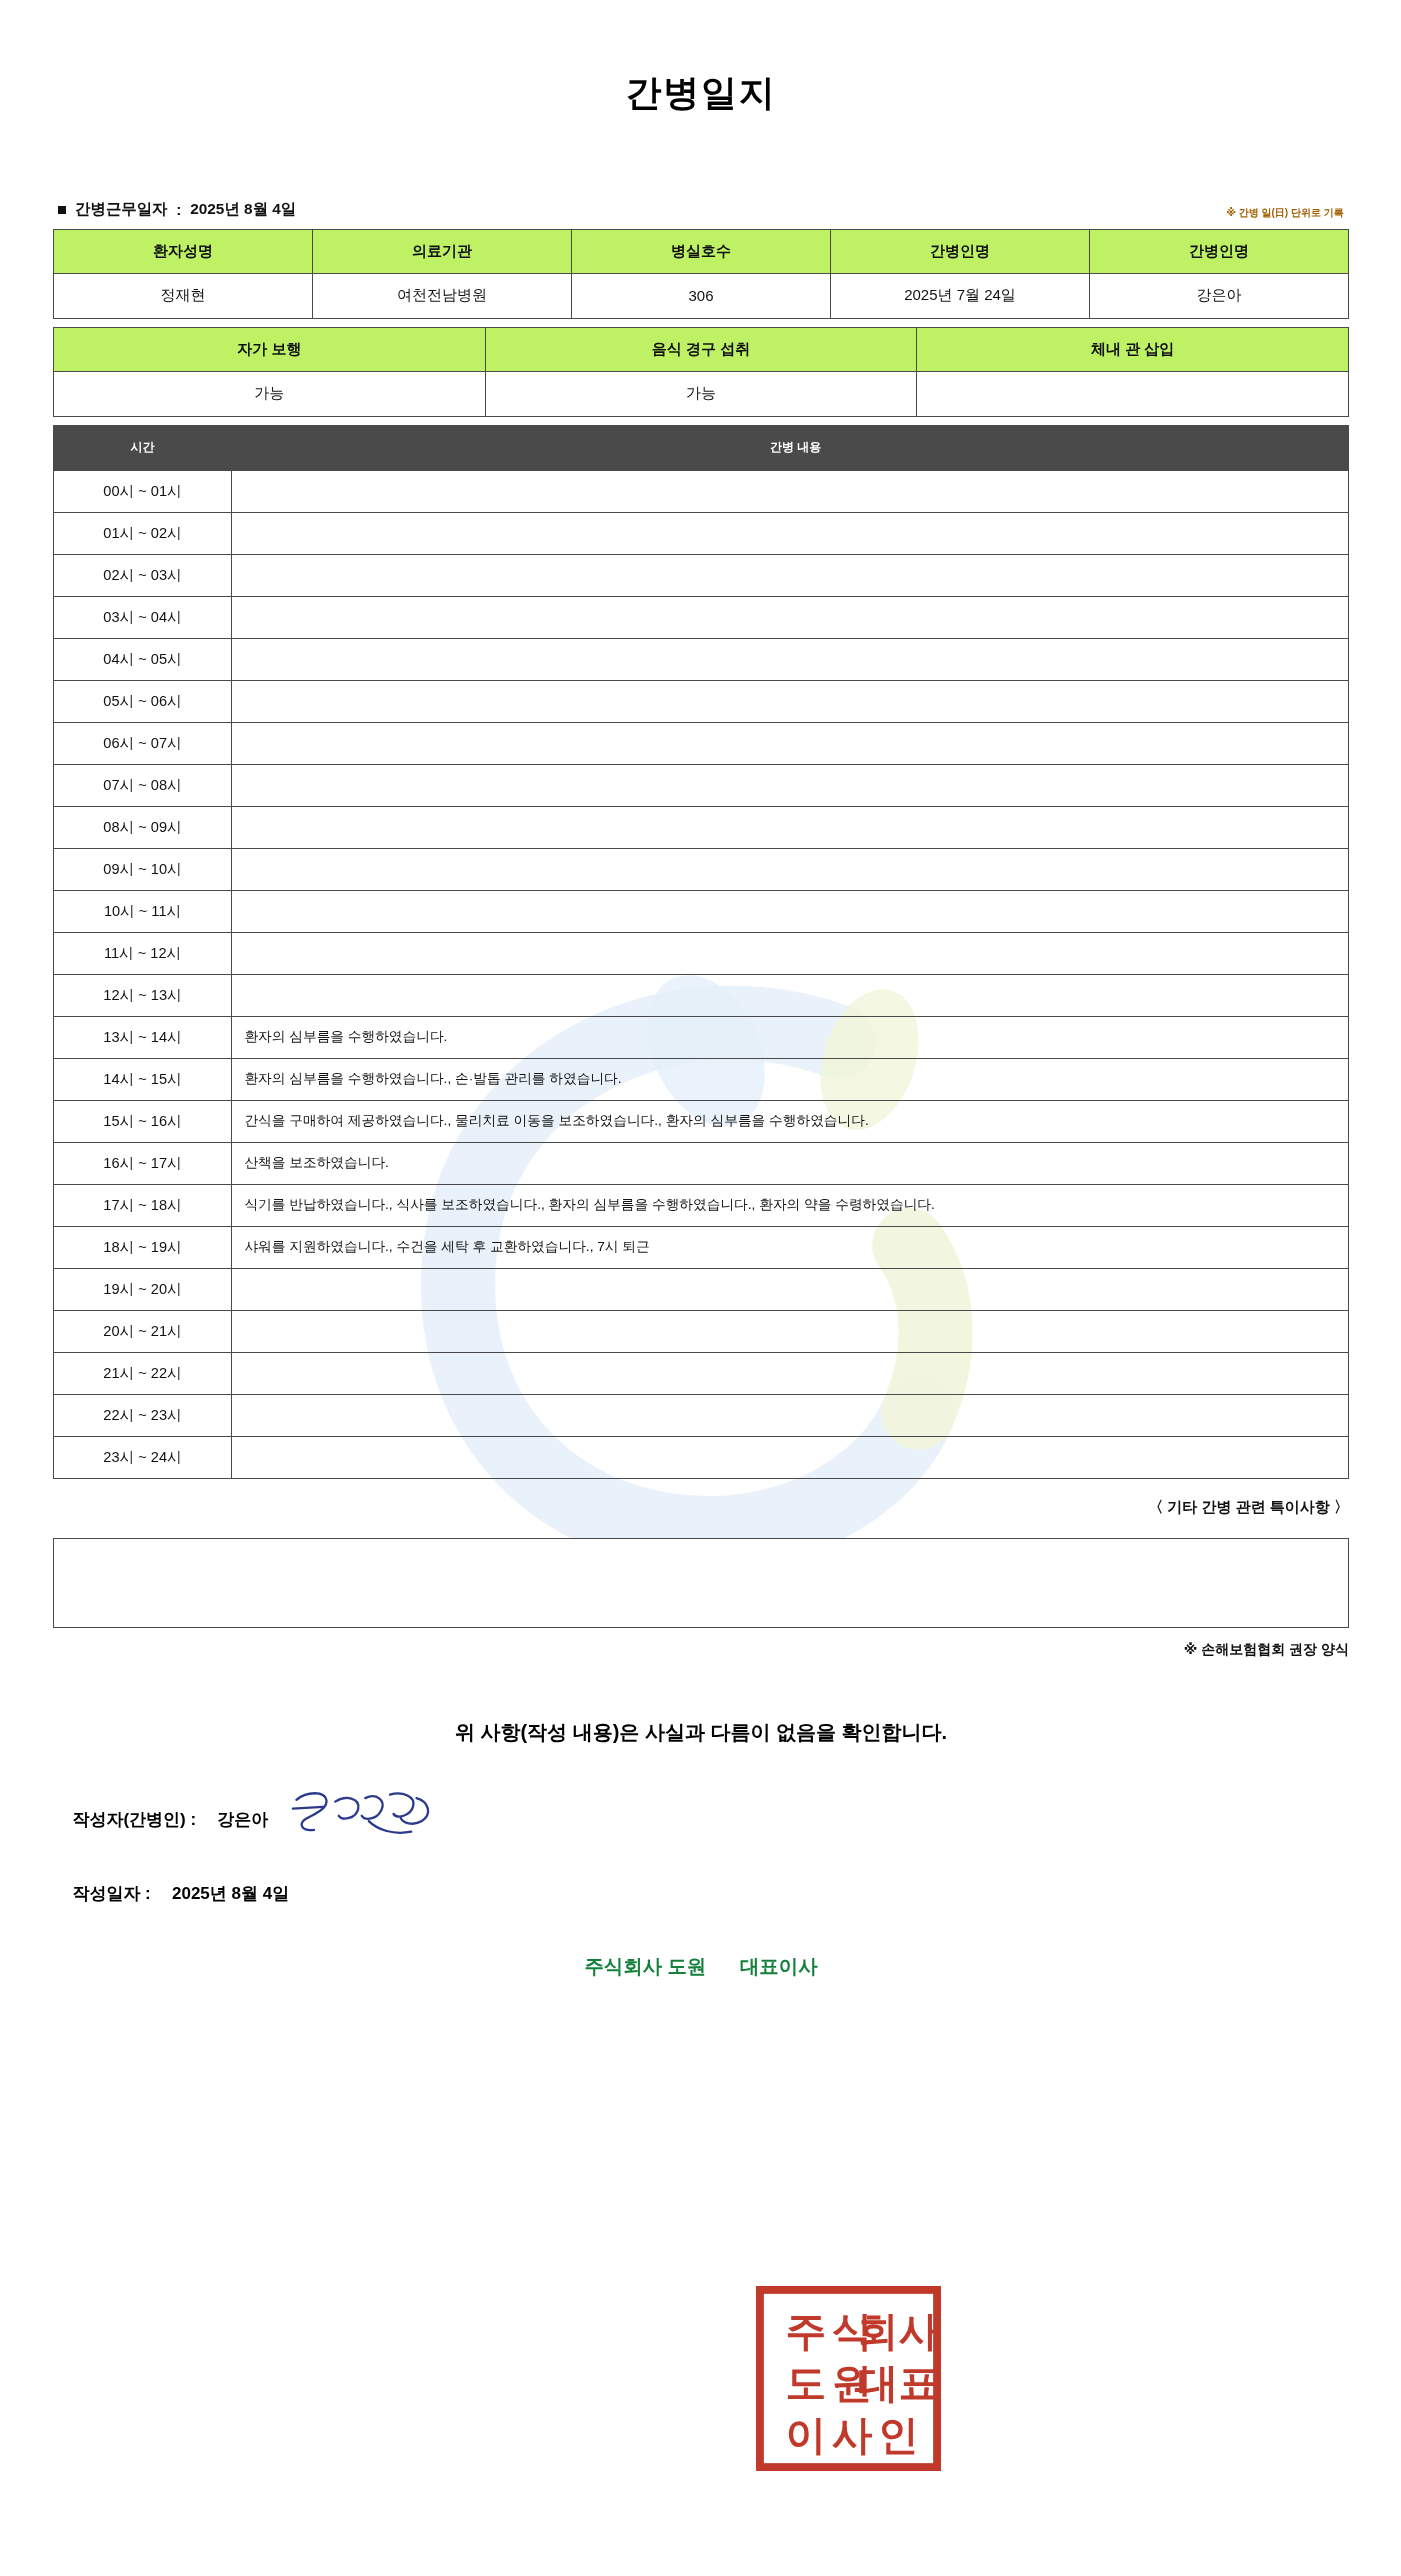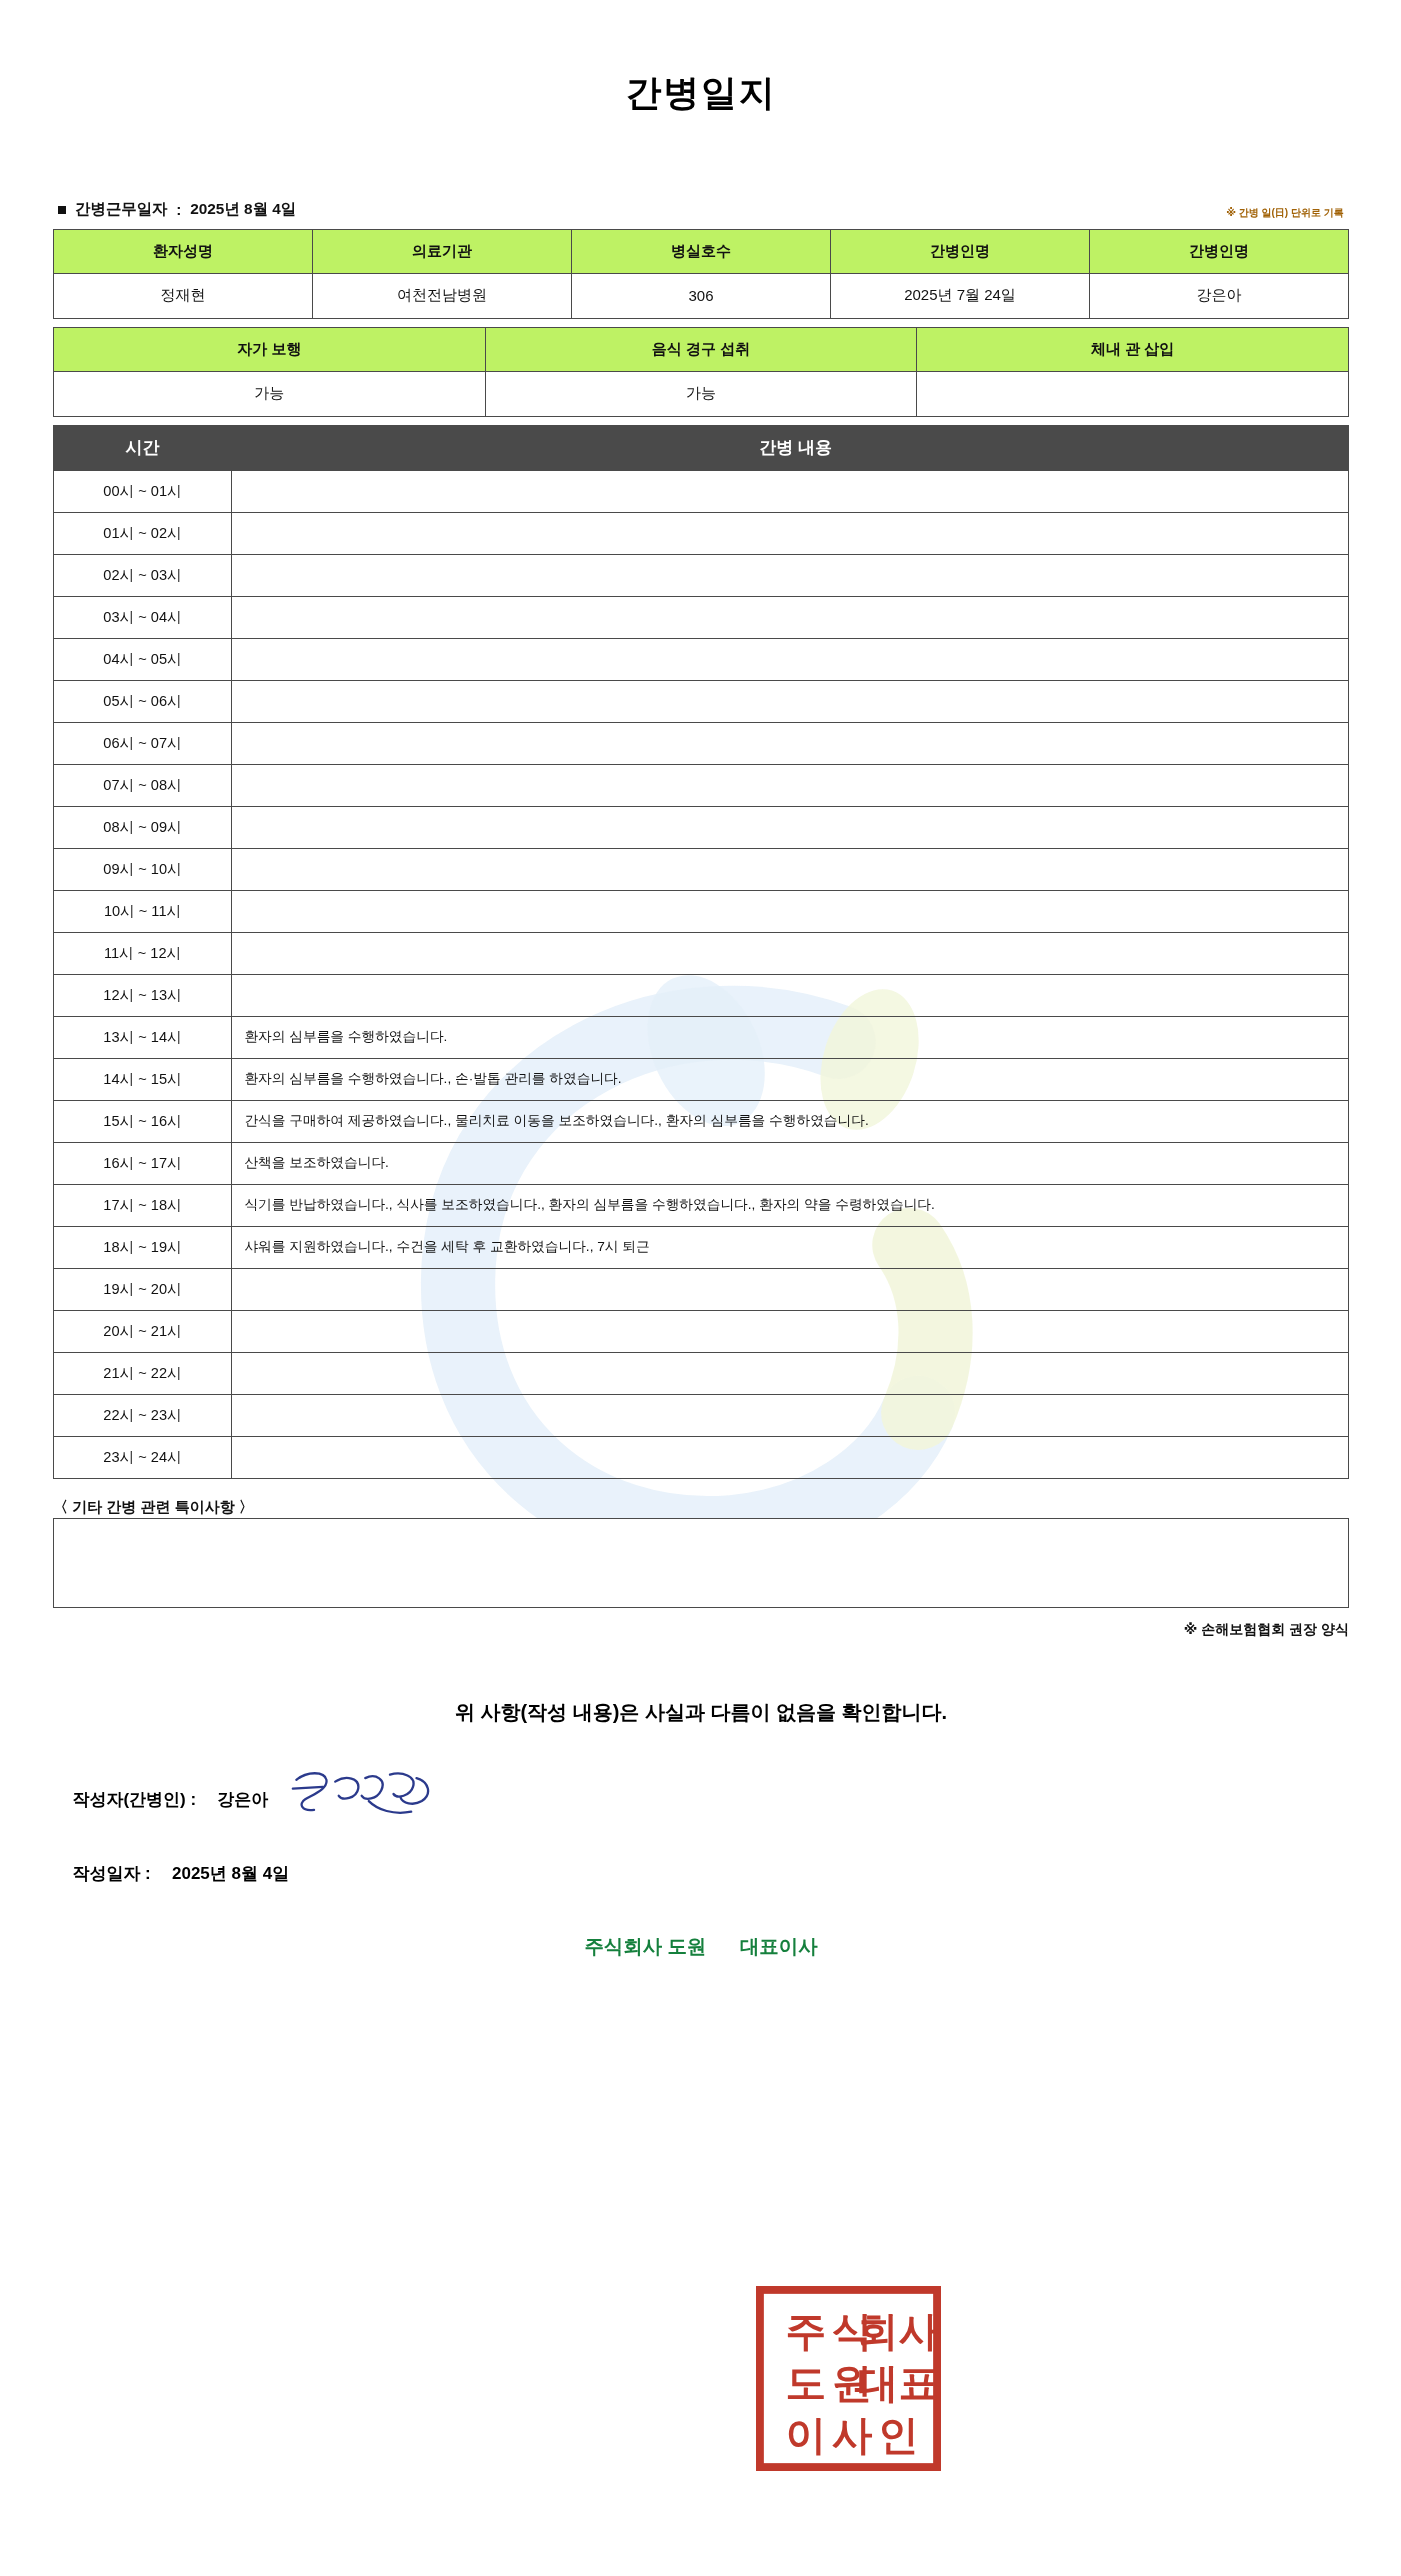--- a/index.html
+++ b/index.html
@@ -122,30 +122,30 @@
     padding-left: 12.4px;
     font-size: 13.7px;
     height: 39px;
     color: #111;
   }
   .hours-table .hdr-time, .hours-table .hdr-note {
     background: #4a4a4a;
     color: #fff;
     font-weight: bold;
     height: 42px;
-    font-size: 17px;
+    font-size: 12px;
   }
 
   
   .remarks-title {
-    text-align: left;
+    text-align: right;
     font-size: 15px;
     font-weight: bold;
     margin-top: 19.4px;
-    margin-bottom: 1px;
+    margin-bottom: 21px;
     color: #111;
   }
   .remarks-box {
     border: 0.9px solid #4a4a4a;
     height: 88px;
     background: #fff;
   }
   .form-note {
     text-align: right;
     font-size: 14px;

